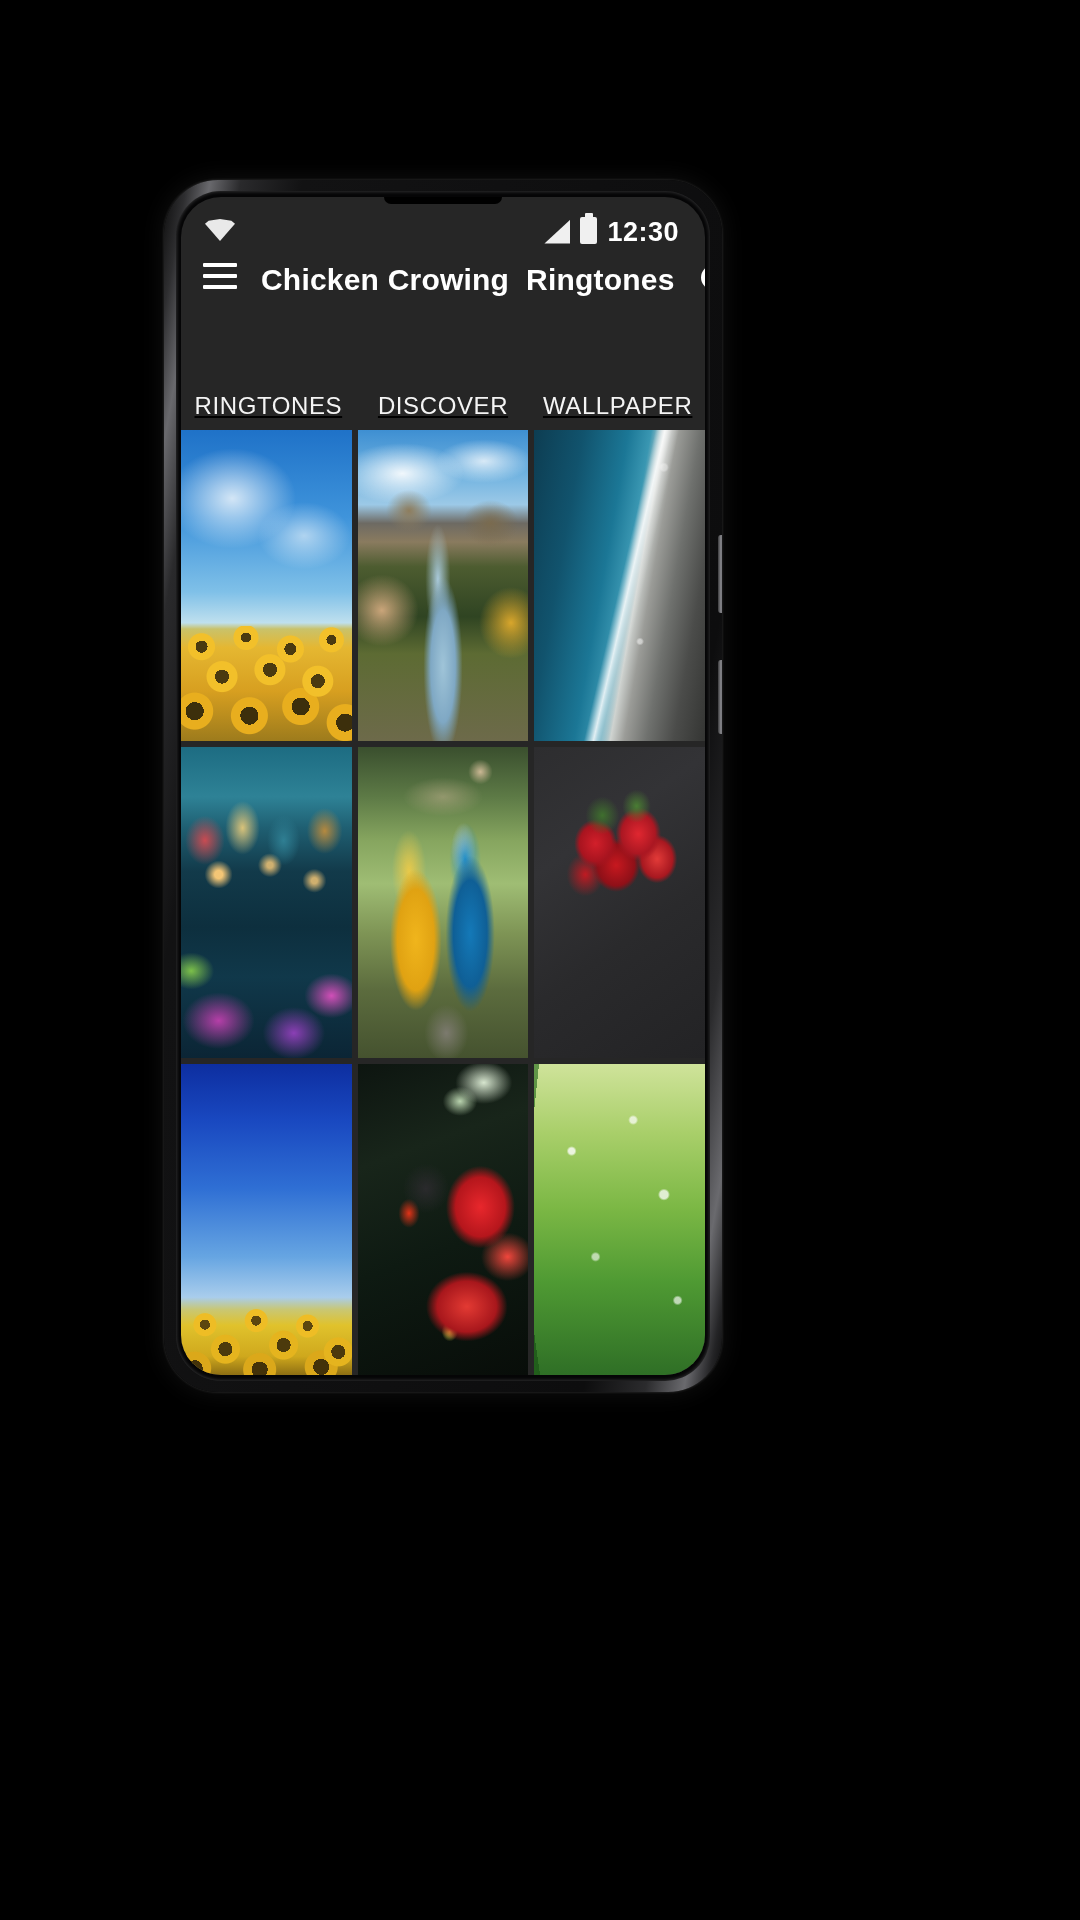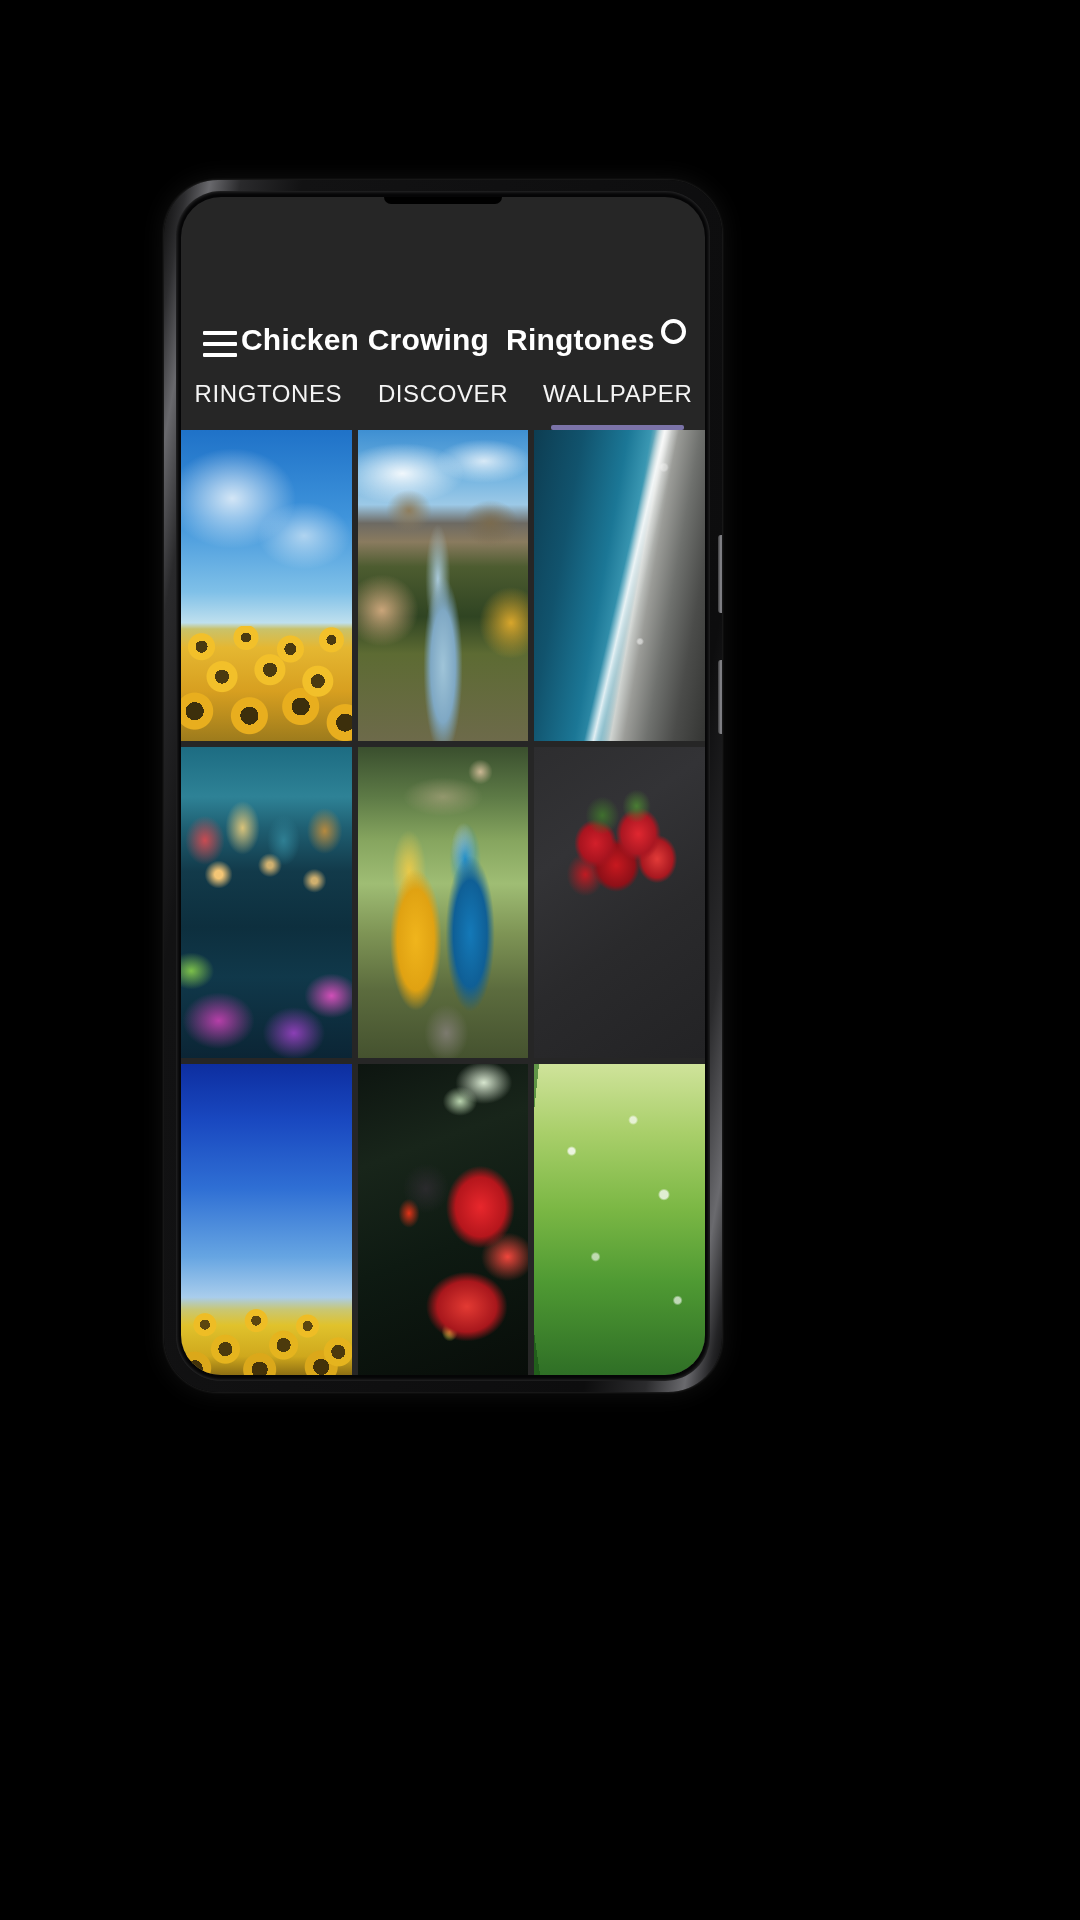--- a/index.html
+++ b/index.html
@@ -50,33 +50,33 @@
     clip-path:polygon(100% 0,100% 100%,0 100%); }
   .battery-glyph{ position:relative; width:17px; height:27px; background:#f0f0f0;
     border-radius:2px; }
   .battery-glyph:after{ content:""; position:absolute; left:50%; top:-4px;
     transform:translateX(-50%); width:8px; height:4px; background:#f0f0f0;
     border-radius:1px 1px 0 0; }
 
   
   #app-bar{
     position:absolute; left:0; top:66px; width:100%; height:94px;
-    display:flex; align-items:flex-end; padding:0 22px 0 22px; gap:4px;
+    display:flex; align-items:flex-start; padding:0 22px 0 22px; gap:24px;
   }
   #hamburger-button{ width:34px; height:26px; display:flex; flex-direction:column;
     justify-content:space-between; flex:0 0 auto; cursor:pointer; }
   #hamburger-button i{ display:block; height:4px; background:#fff; border-radius:1px; }
   #app-bar-title{ flex:1 1 auto; color:#fff; font-size:30px; font-weight:700;
     white-space:pre; letter-spacing:.2px; }
   #search-button{ flex:0 0 auto; width:40px; height:40px; position:relative; cursor:pointer; }
   #search-button .ring{ position:absolute; left:2px; top:2px; width:25px; height:25px;
     border:4px solid #fff; border-radius:50%; }
 
   
-  #tab-bar{ position:absolute; left:0; top:160px; width:100%; height:73px; display:flex; }
+  #tab-bar{ position:absolute; left:0; top:172px; width:100%; height:73px; display:flex;text-decoration:underline; }
   .tab-item{ flex:1 1 0; position:relative; display:flex; align-items:center;
     justify-content:center; cursor:pointer; }
   .tab-label{ color:#f4f4f4; font-size:24px; letter-spacing:.6px; }
   .tab-indicator{ position:absolute; left:12%; right:12%; bottom:0; height:5px;
     border-radius:2px; background:#7b73a8; }
 
   
   #wallpaper-grid{
     position:absolute; left:0; top:233px; right:0; bottom:0;
     display:grid; grid-template-columns:repeat(3,1fr);
@@ -247,20 +247,28 @@
 
 <div id="phone-mockup">
   <div id="phone-inner-bezel"></div>
 
   <div id="power-button" class="side-btn"></div>
   <div id="volume-button" class="side-btn"></div>
 
   <div id="phone-screen">
     <div id="phone-notch"></div>
 
+    <div id="status-bar">
+      <span class="wifi-glyph"></span>
+      <span id="status-right">
+        <span class="signal-glyph"></span>
+        <span class="battery-glyph"></span>
+        <span id="status-time">12:30</span>
+      </span>
+    </div>
 
     <div id="app-bar">
       <span id="hamburger-button">
         <i></i>
           <i></i>
           <i></i>
       </span>
       <span id="app-bar-title">Chicken Crowing  Ringtones</span>
       <span id="search-button">
         <span class="ring"></span>

